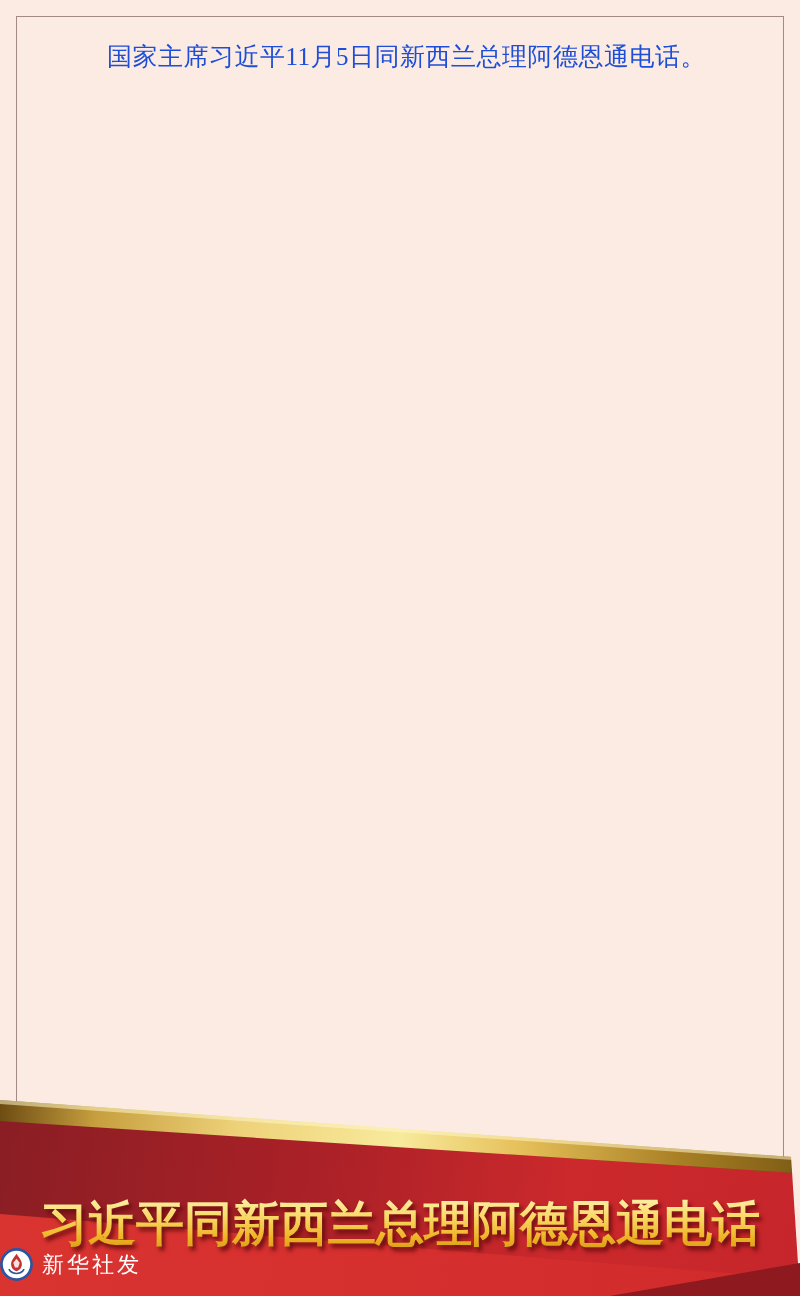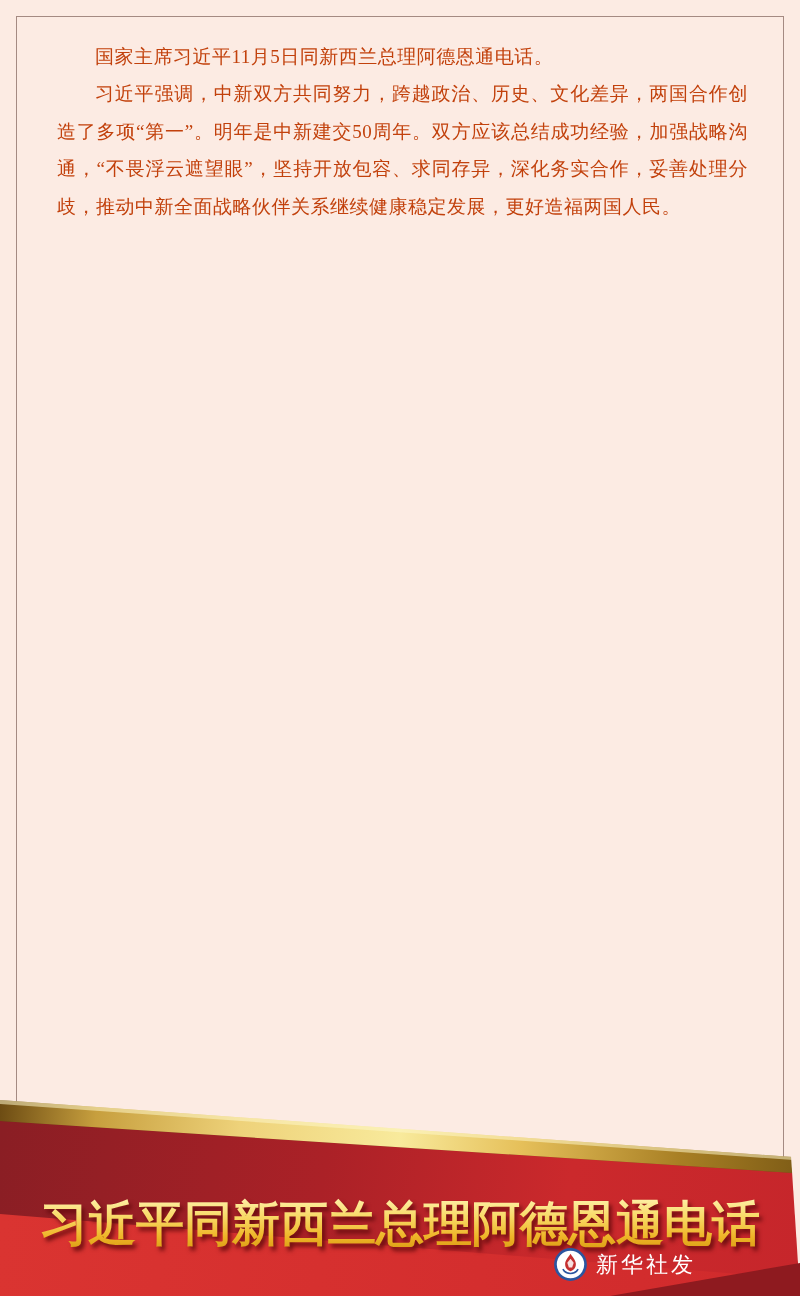--- a/index.html
+++ b/index.html
@@ -21,22 +21,22 @@
     box-sizing: border-box;
     border: 1px solid #a48a82;
     border-bottom: none;
     pointer-events: none;
   }
   
   .article {
     position: absolute;
     left: 57px; top: 38px;
     width: 691px;
-    color: #c2410c;
-    font-size: 19px;
+    color: #1d4ed8;
+    font-size: 25px;
     line-height: 37.4px;
     text-align: justify;
     text-justify: inter-character;
     letter-spacing: 0.5px;
   }
   .article p {
     margin: 0;
     text-indent: 2em;
   }
   
@@ -73,41 +73,40 @@
       text-shadow: none;
       filter: drop-shadow(3px 4px 2px rgba(100,10,12,0.9));
     }
   }
   .credit-row {
     position: absolute;
     left: 0; top: 1248px;
     width: 696px;
     display: flex;
     align-items: center;
-    justify-content: flex-end;
+    justify-content: flex-start;
     gap: 9px;
   }
   .credit-logo { width: 33px; height: 33px; display: block; }
   .credit-label {
     color: #ffffff;
     font-size: 22px;
     letter-spacing: 3px;
     font-family: "Liberation Sans", "DejaVu Sans", sans-serif;
   }
 </style>
 </head>
 <body>
 
 <div class="page">
 
   <div class="frame"></div>
 
   <div class="article">
     <p>国家主席习近平11月5日同新西兰总理阿德恩通电话。</p>
-    <p>习近平强调，中新双方共同努力，跨越政治、历史、文化差异，两国合作创造了多项“第一”。明年是中新建交50周年。双方应该总结成功经验，加强战略沟通，“不畏浮云遮望眼”，坚持开放包容、求同存异，深化务实合作，妥善处理分歧，推动中新全面战略伙伴关系继续健康稳定发展，更好造福两国人民。</p>
   </div>
 
   <div class="banner">
     <svg class="banner-art" viewBox="0 0 800 216" preserveAspectRatio="none">
       <defs>
         <linearGradient id="gradBanner" gradientUnits="userSpaceOnUse" x1="0" y1="60" x2="800" y2="200">
           <stop offset="0" stop-color="#8a1e24"></stop>
           <stop offset="0.4" stop-color="#ab2127"></stop>
           <stop offset="0.7" stop-color="#cb292c"></stop>
           <stop offset="1" stop-color="#c6262b"></stop>

